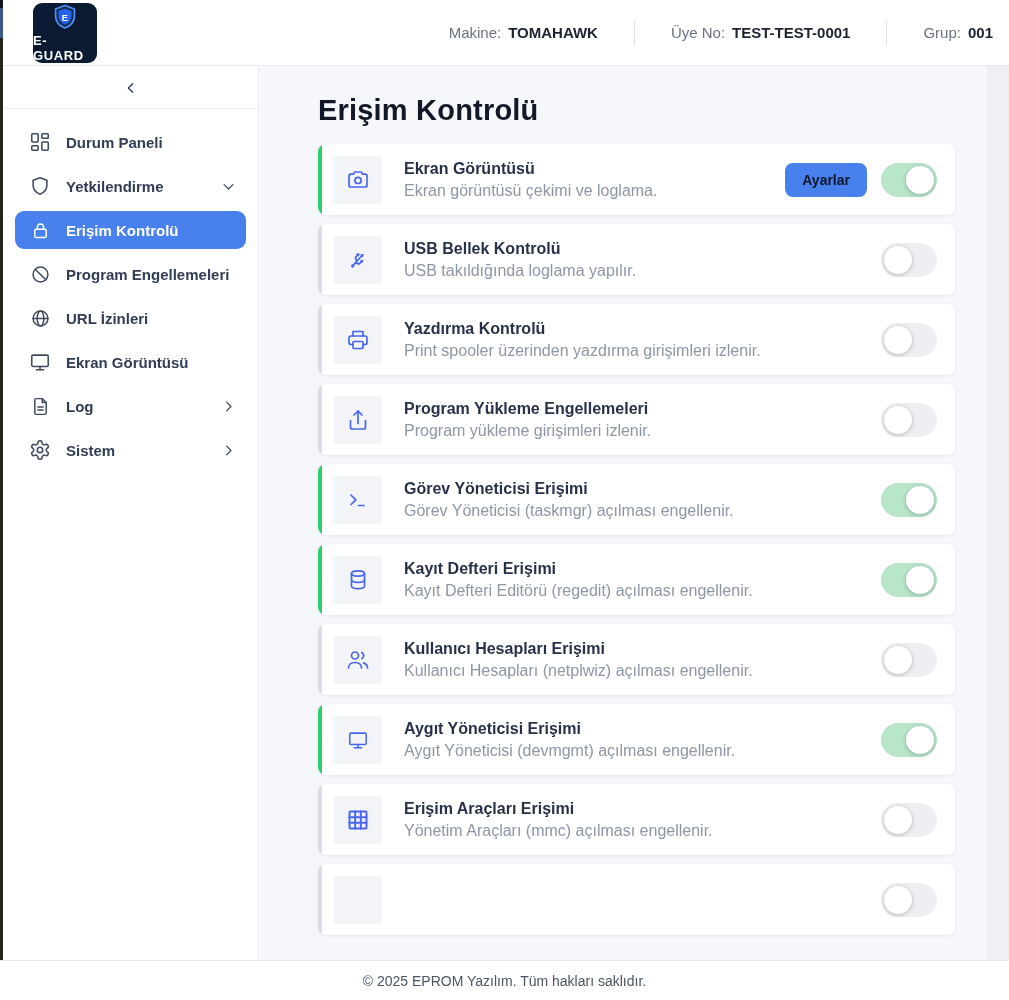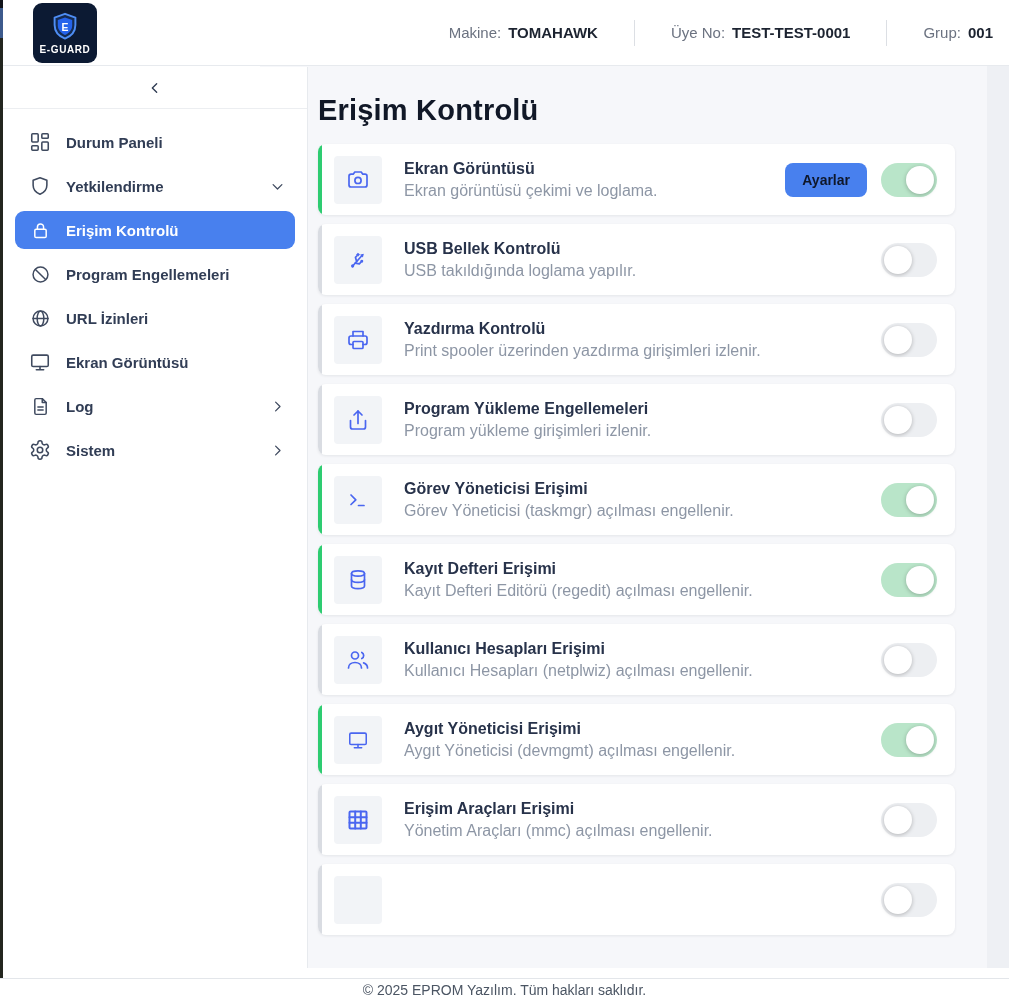--- a/index.html
+++ b/index.html
@@ -11,28 +11,28 @@
   
   .edge-strip { position:absolute; left:0; top:0; bottom:0; width:3px;
     background:linear-gradient(180deg,#10131a 0 8px,#3d5a8c 8px 38px,#23261f 38px 100%); z-index:5; }
 
   
   .header { position:absolute; left:3px; right:0; top:0; height:66px; background:#fff;
     border-bottom:1px solid #e7eaee; display:flex; align-items:center; z-index:4; }
   .logo-box { margin-left:30px; width:64px; height:60px; background:#0c1a33; border-radius:9px;
     display:flex; flex-direction:column; align-items:center; justify-content:center; gap:1px; }
   .logo-box svg { display:block; }
-  .logo-text { color:#fff; font-size:10px; font-weight:700; letter-spacing:.6px; }
+  .logo-text { color:#fff; font-size:13px; font-weight:700; letter-spacing:.6px; }
   .header-info { margin-left:auto; margin-right:16px; display:flex; align-items:center; gap:36px; font-size:15px; }
   .hi-label { color:#6b7280; margin-right:7px; }
   .hi-value { color:#1c2330; font-weight:700; }
   .hi-divider { width:1px; height:26px; background:#dcdfe4; }
 
   
-  .sidebar { position:absolute; left:3px; top:67px; width:305px; bottom:32px; background:#fff;
+  .sidebar { position:absolute; left:3px; top:67px; width:256px; bottom:32px; background:#fff;
     border-right:1px solid #e7eaee; z-index:3; }
   .sidebar-collapse { height:42px; border-bottom:1px solid #eceef1; display:flex; align-items:center; justify-content:center; cursor:pointer; color:#2f3b52; }
   .side-nav { padding:14px 0 0 0; }
   .side-item { display:flex; align-items:center; height:38px; margin:0 12px 6px 12px; padding:0 10px 0 14px;
     border-radius:9px; color:#313d55; font-size:15px; font-weight:600; cursor:pointer; }
   .side-item .s-icon { width:22px; height:22px; display:flex; align-items:center; justify-content:center; color:#3f4a5f; flex:0 0 22px; }
   .side-item .s-label { margin-left:15px; white-space:nowrap; }
   .side-item .s-chev { margin-left:auto; color:#3f4a5f; display:flex; align-items:center; }
   .side-item.active { background:#4880ee; color:#fff; }
   .side-item.active .s-icon, .side-item.active .s-chev { color:#fff; }
@@ -55,21 +55,21 @@
   .card-controls { margin-left:auto; display:flex; align-items:center; gap:14px; }
   .settings-btn { background:#4880ee; color:#0f172a; border:none; border-radius:8px; font-family:inherit;
     font-size:14px; font-weight:700; padding:9px 17px; cursor:pointer; }
   .toggle { width:56px; height:34px; border-radius:17px; position:relative; cursor:pointer; background:#edeff2; flex:0 0 56px; }
   .toggle .knob { position:absolute; top:3px; width:28px; height:28px; border-radius:50%; background:#fff;
     box-shadow:0 1px 4px rgba(0,0,0,.25); left:3px; transition:left .15s; }
   .toggle.on { background:#b9e5c9; }
   .toggle.on .knob { left:25px; }
 
   
-  .footer { position:absolute; left:0; right:0; bottom:0; height:22px; background:#fff; border-top:1px solid #e3e6ea;
+  .footer { position:absolute; left:0; right:0; bottom:0; height:40px; background:#fff; border-top:1px solid #e3e6ea;
     display:flex; align-items:center; justify-content:center; font-size:14px; color:#4b5563; z-index:6; }
 
   svg { stroke-linecap:round; stroke-linejoin:round; }
 </style>
 </head>
 <body>
 
 <div class="page">
   <div class="edge-strip"></div>
 

